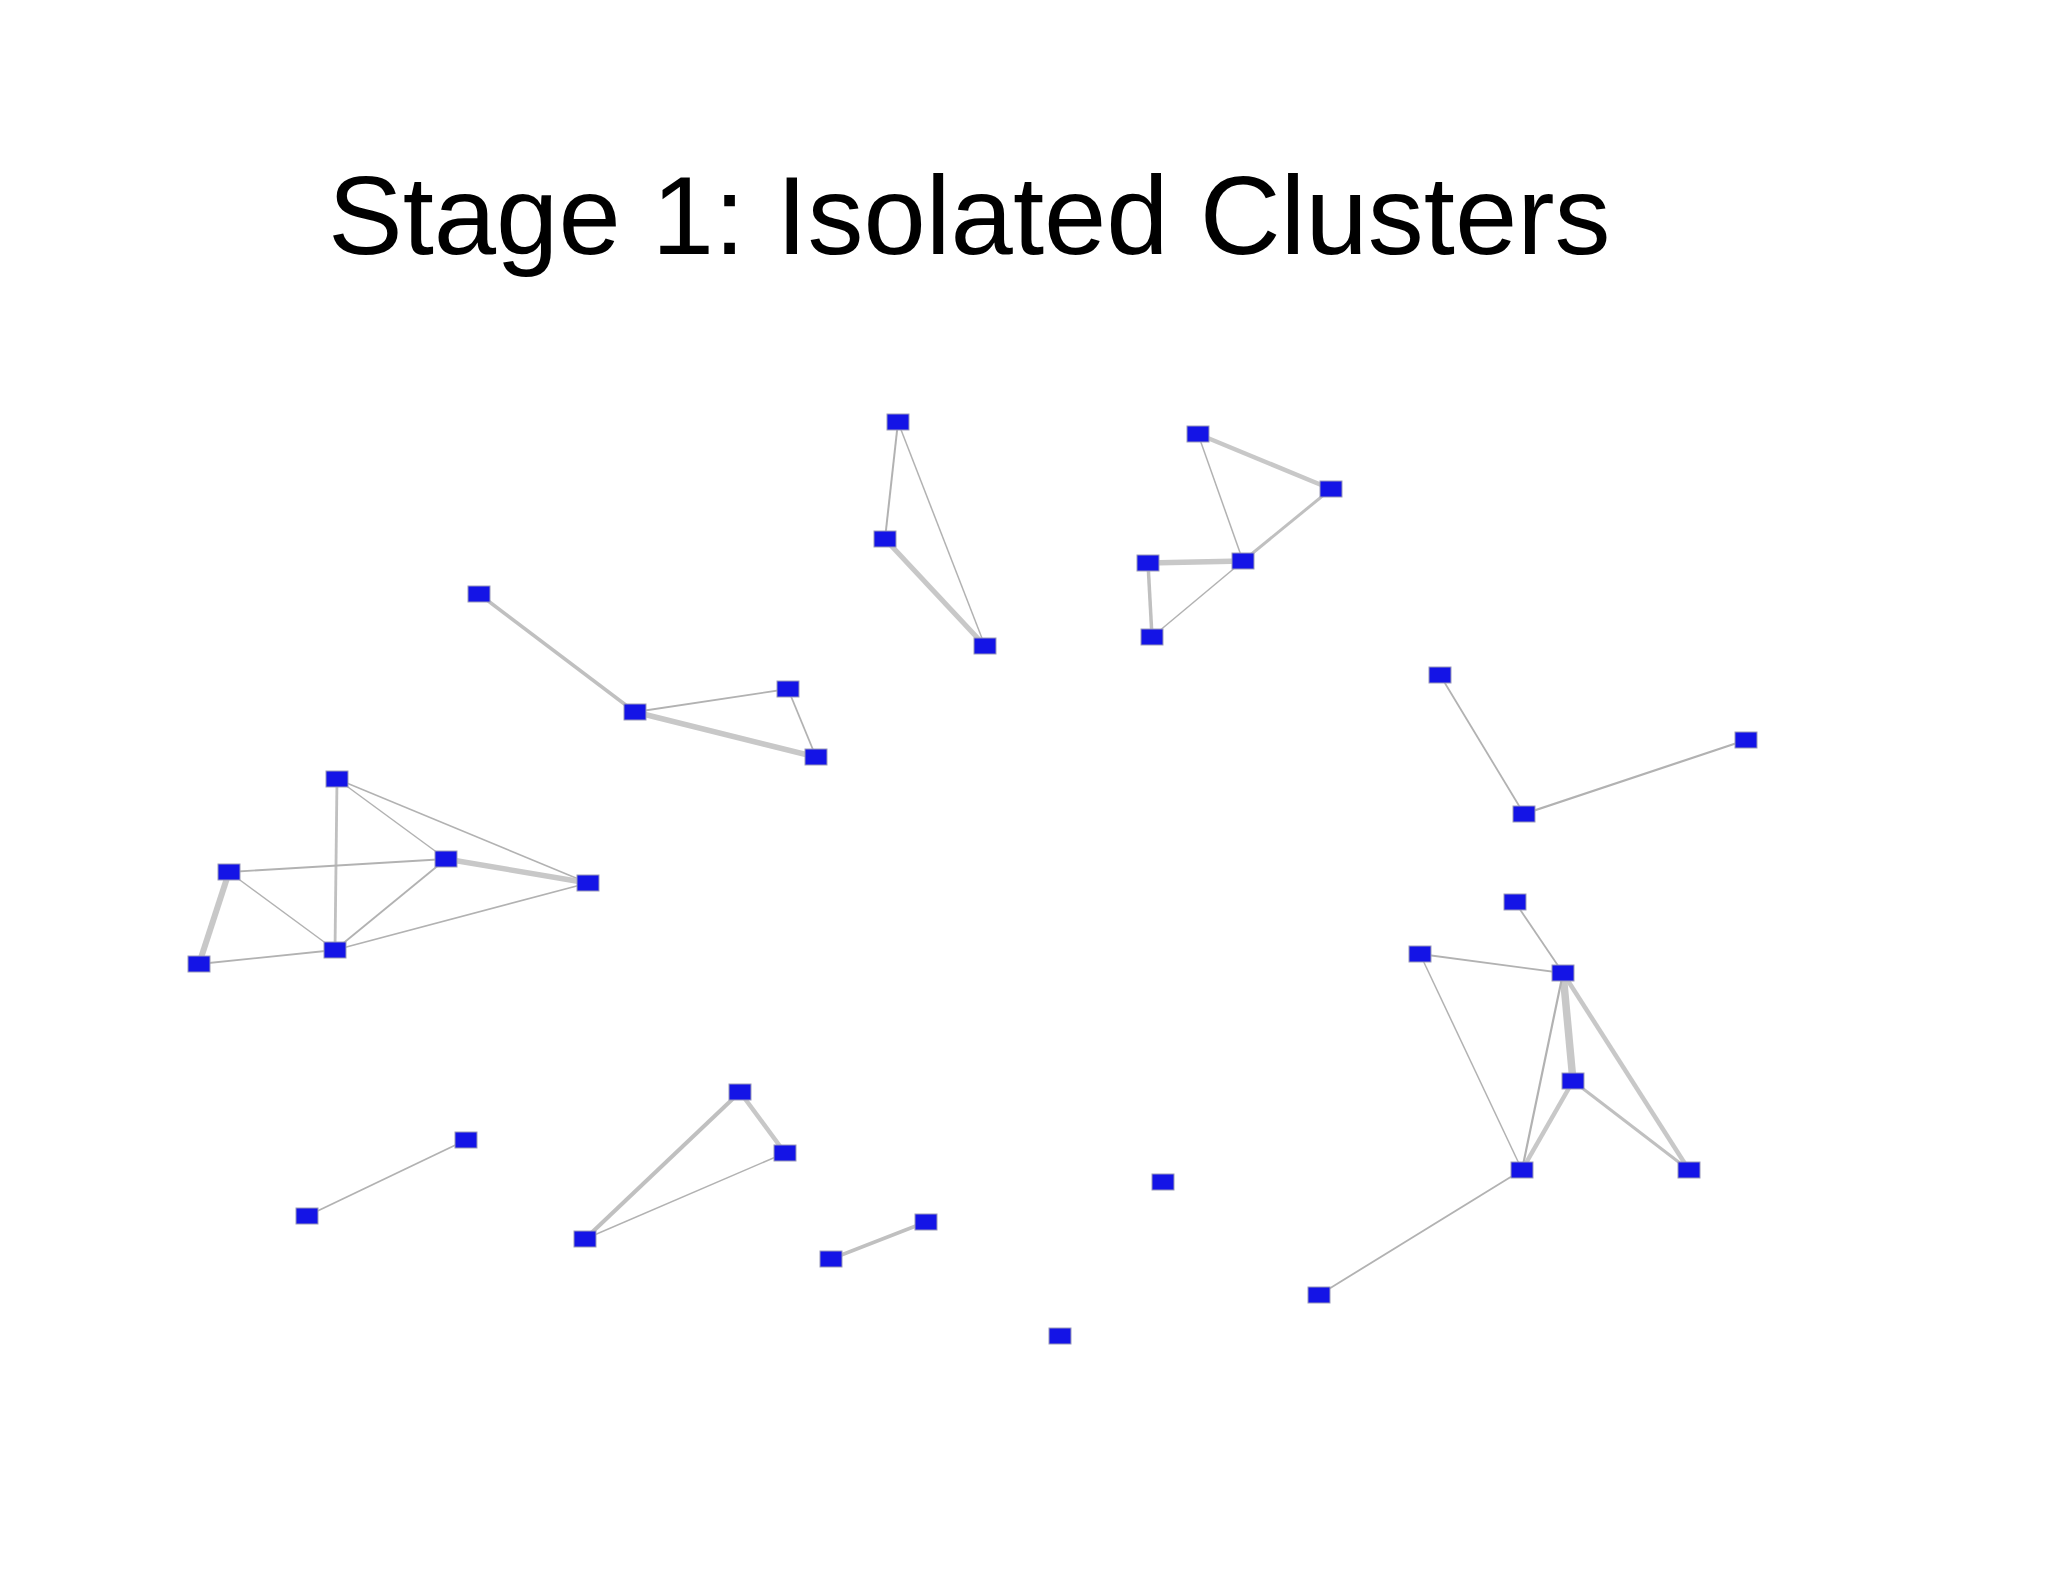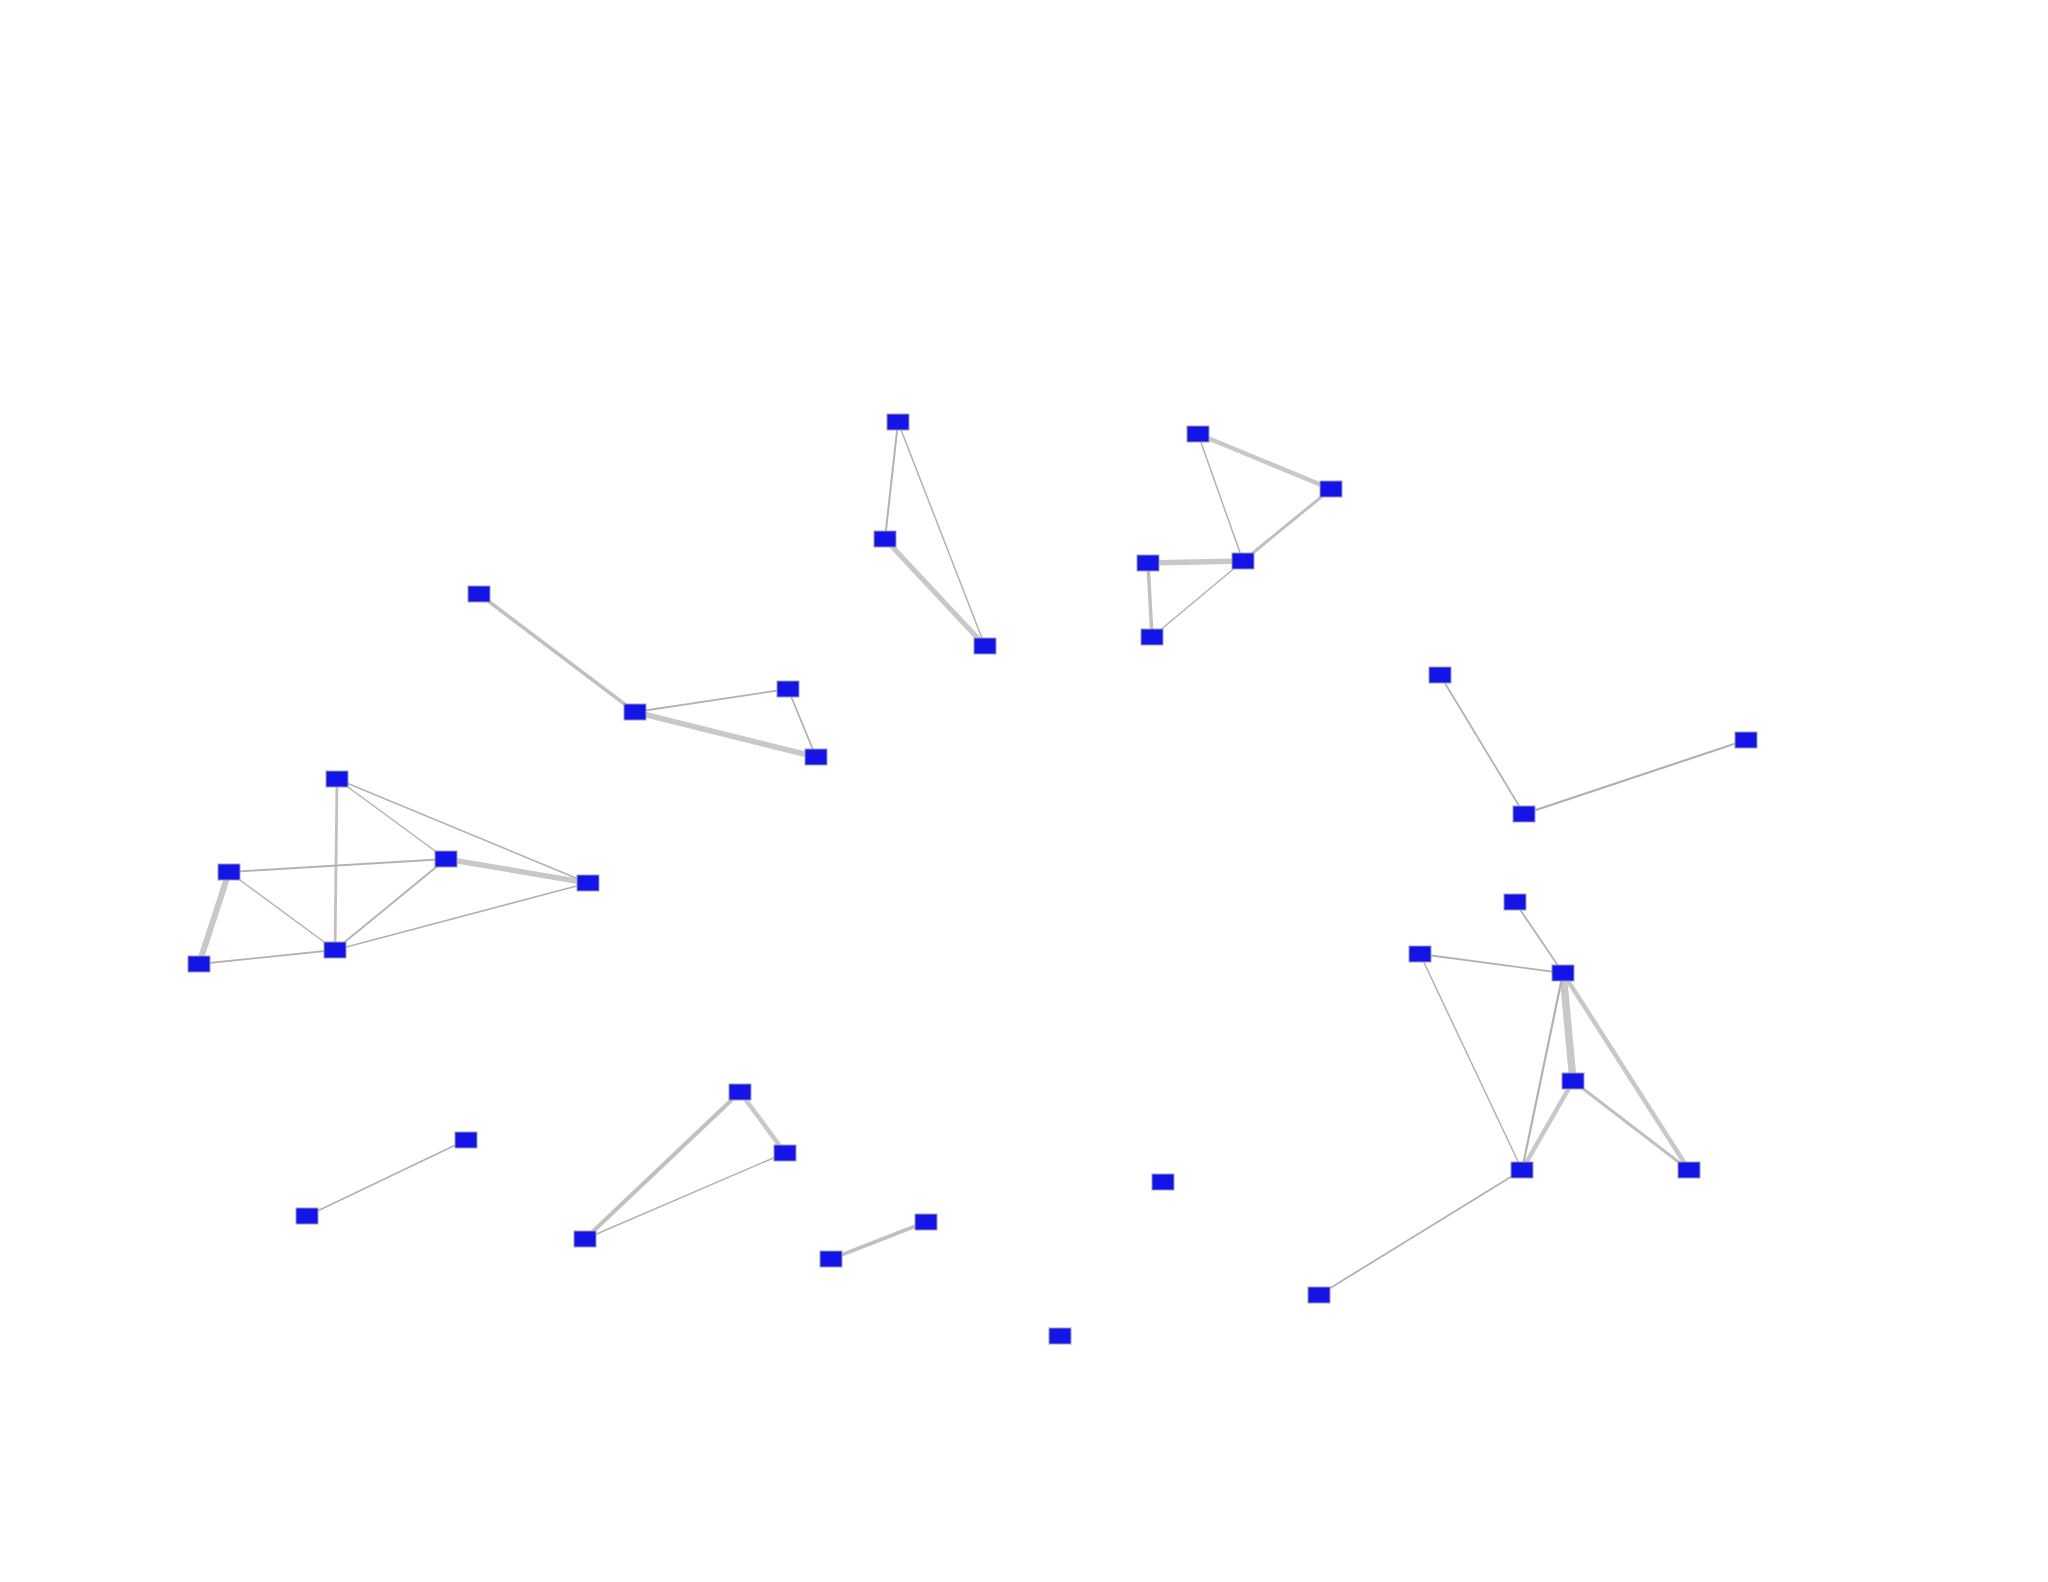--- a/index.html
+++ b/index.html
@@ -30,20 +30,21 @@
     left: 0;
     top: 0;
     width: 2048px;
     height: 1582px;
   }
 </style>
 </head>
 <body>
 
 <div class="canvas">
+  <div class="page-title">Stage 1: Isolated Clusters</div>
   <svg class="graph-svg" id="graph" viewBox="0 0 2048 1582" xmlns="http://www.w3.org/2000/svg">
       <line x1="898" y1="422" x2="885" y2="539" stroke="#b2b2b2" stroke-width="2"></line>
       <line x1="898" y1="422" x2="985" y2="646" stroke="#b2b2b2" stroke-width="1.5"></line>
       <line x1="885" y1="539" x2="985" y2="646" stroke="#c8c8c8" stroke-width="5"></line>
       <line x1="1198" y1="434" x2="1331" y2="489" stroke="#c8c8c8" stroke-width="4.5"></line>
       <line x1="1198" y1="434" x2="1243" y2="561" stroke="#b2b2b2" stroke-width="1.5"></line>
       <line x1="1331" y1="489" x2="1243" y2="561" stroke="#c0c0c0" stroke-width="3"></line>
       <line x1="1148" y1="563" x2="1243" y2="561" stroke="#c8c8c8" stroke-width="5.5"></line>
       <line x1="1148" y1="563" x2="1152" y2="637" stroke="#c0c0c0" stroke-width="3.5"></line>
       <line x1="1152" y1="637" x2="1243" y2="561" stroke="#b2b2b2" stroke-width="1.5"></line>

